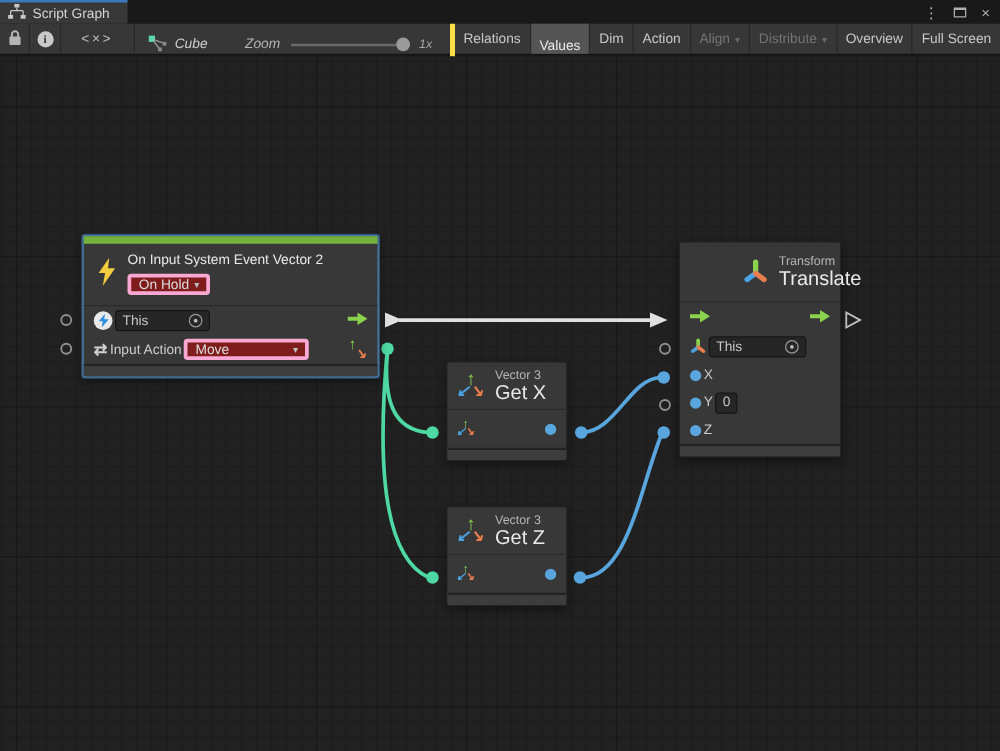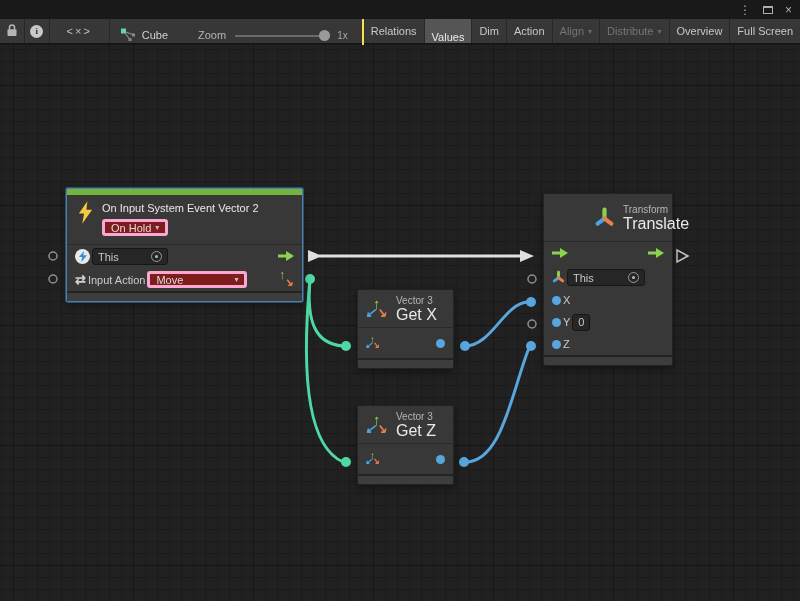--- a/index.html
+++ b/index.html
@@ -21,21 +21,21 @@
   .toolbar { position:absolute; top:19px; left:0; right:0; height:25px; background:#373737;
     border-bottom:1px solid #141414; display:flex; align-items:stretch; color:#c8c8c8;
     font-size:11px; white-space:nowrap; }
   .tbtn { display:flex; align-items:center; justify-content:center; padding:0 7px;
     border-right:1px solid #282828; }
   .tbtn.icononly { width:27px; padding:0; }
   .tbtn.active { background:#555555; color:#eaeaea;align-items:flex-end; }
   .tbtn.disabled { color:#757575; }
   .caret { font-size:8px; margin-left:4px; color:#9a9a9a; }
   .tbtn.disabled .caret { color:#6a6a6a; }
-  .breadcrumb-sec { display:flex; align-items:center; padding:16px 10px; border-right:2px solid #fde047; flex:1; }
+  .breadcrumb-sec { display:flex; align-items:center; padding:16px 10px; border-right:4px solid #fde047; flex:1;font-style:italic; }
   .crumb-label { margin-left:6px; color:#cfcfcf; }
   .zoom-label { margin-left:30px; color:#b5b5b5; }
   .slider { position:relative; width:95px; height:11px; margin-left:9px; }
   .slider .track { position:absolute; top:5px; left:0; right:0; height:2px; background:#6a6a6a; }
   .slider .handle { position:absolute; top:0; right:0; width:11px; height:11px; border-radius:50%; background:#9a9a9a; }
   .zoom-val { margin-left:7px; margin-right:4px; color:#a8a8a8; font-size:10px; }
   .codebtn { letter-spacing:2px; color:#c0c0c0; width:64px; }
 
   
   .canvas { position:absolute; top:45px; left:0; right:0; bottom:0; background-color:#212121;
@@ -46,21 +46,21 @@
       linear-gradient(to bottom, #1b1b1b 1px, transparent 1px);
     background-size:120px 120px, 120px 120px, 12px 12px, 12px 12px;
     background-position:13px 40px, 13px 40px, 1px 4px, 1px 4px; }
   .wires { position:absolute; top:0; left:0; pointer-events:none; }
 
   
   .node { position:absolute; background:#383838; border:1px solid #232323; border-radius:2px;
     box-shadow:0 3px 8px rgba(0,0,0,.4); color:#cccccc; font-size:11px; }
   .node.selected { border-color:#4a7fb0; box-shadow:0 0 0 1px rgba(74,127,176,.55), 0 3px 8px rgba(0,0,0,.4); }
   .greenbar { height:6px; background:#74b33c; }
-  .nhead { display:flex; align-items:flex-start; gap:8px; padding:6px 10px 8px 10px; }
+  .nhead { display:flex; align-items:center; gap:8px; padding:6px 10px 8px 10px; }
   .nhead-sm { display:flex; align-items:center; gap:8px; padding:5px 8px; }
   .nhead-md { display:flex; align-items:center; gap:8px; padding:10px 10px;margin-left:40px; }
   .ntitle { color:#e9e9e9; line-height:14px; white-space:nowrap; }
   .ncat { color:#b5b5b5; font-size:10px; line-height:12px; }
   .nname { color:#e9e9e9; font-size:16px; line-height:15px; }
   .divider { height:1px; background:#2a2a2a; }
   .footer { height:10px; border-top:2px solid #242424; background:#3d3d3d; border-radius:0 0 2px 2px; }
   .prow { display:flex; align-items:center; gap:2px; padding:0 8px; height:23px; }
   .prow.h22 { height:22px; } .prow.h24 { height:24px; } .prow.h30 { height:30px; }
   .field { display:inline-flex; align-items:center; justify-content:space-between;
@@ -93,20 +93,31 @@
   .v2out { position:relative; display:inline-block; width:16px; height:18px; font-weight:bold; }
   .v2out .u { position:absolute; left:1px; top:-3px; font-size:12px; color:#8bd34c; }
   .v2out .dr { position:absolute; left:6px; top:5px; font-size:11px; color:#e87d4d; }
 </style>
 </head>
 <body>
 
 <div class="window">
 
   <div class="tabbar">
+    <div class="tab">
+      <span>
+        <svg width="15" height="13" viewBox="0 0 15 13">
+          <rect x="5.5" y="0" width="4" height="3" fill="#c8c8c8"></rect>
+          <path d="M7.5,3 V5.5 M2.5,5.5 H12.5 M2.5,5.5 V9 M12.5,5.5 V9" stroke="#c8c8c8" fill="none" stroke-width="1"></path>
+          <rect x="0.5" y="9" width="4" height="3" fill="#c8c8c8"></rect>
+          <rect x="10.5" y="9" width="4" height="3" fill="#c8c8c8"></rect>
+        </svg>
+      </span>
+      <span>Script Graph</span>
+    </div>
     <div class="win-controls">
       <span>⋮</span>
       <span class="maxbox"></span>
       <span>×</span>
     </div>
   </div>
 
   <div class="toolbar">
     <div class="tbtn icononly">
       <span>

